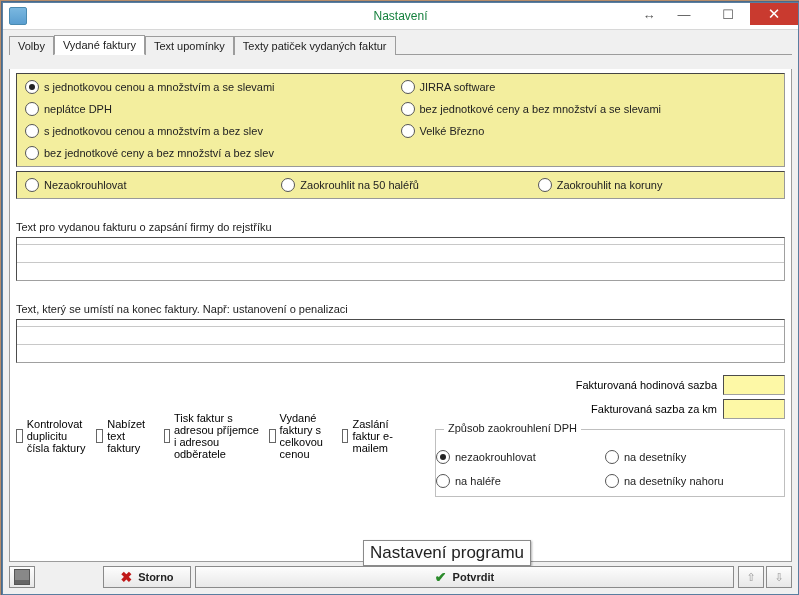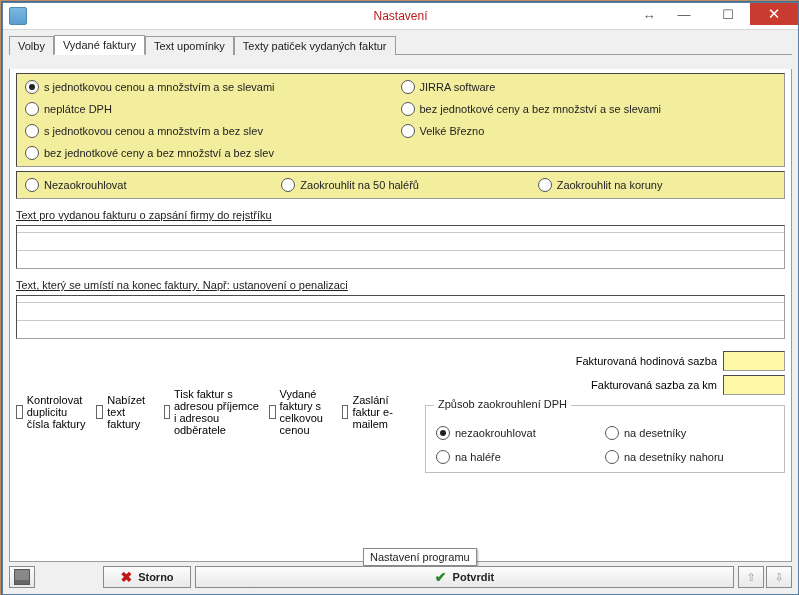--- a/index.html
+++ b/index.html
@@ -23,21 +23,21 @@
     position: relative;
   }
   .titlebar .app-icon {
     width: 16px; height: 16px; margin: 0 6px;
     background: linear-gradient(#7ab8e0,#5a9ed0);
     border: 1px solid #4a8ab0;
     border-radius: 2px;
   }
   .titlebar .title {
     position: absolute; left: 0; right: 0; text-align: center;
-    font-size: 12px; color: #b91c1c;
+    font-size: 12px; color: #15803d;
     pointer-events: none;
   }
   .titlebar .winbtns {
     position: absolute; right: 0; top: 0; height: 22px;
     display: flex;
   }
   .winbtn { width: 44px; height: 22px; display:flex; align-items:center; justify-content:center;
     color:#555; font-size: 13px; }
   .winbtn.misc { width: 26px; }
   .winbtn.close { background:#c93a2f; color:#fff; width:48px; font-size:15px; }
@@ -69,40 +69,40 @@
   .panel1 { grid-template-columns: 1fr 1fr; row-gap:8px; }
   .panel2 { display:flex; gap:18px; }
   .radio { display:flex; align-items:center; gap:5px; color:#222; }
   .radio .dot {
     width:12px; height:12px; border:1px solid #555; border-radius:50%;
     background:#fff; display:inline-flex; align-items:center; justify-content:center;
   }
   .radio.checked .dot::after {
     content:""; width:6px; height:6px; border-radius:50%; background:#222;
   }
-  .section-label { color:#222; margin-top:6px;text-decoration:underline; }
+  .section-label { color:#222; margin-top:18px; }
   .textblock {
     border:1px inset #a0a0a0; background:#fff; height:42px;
     display:flex; flex-direction:column; justify-content: flex-end;
   }
   .textblock .line { border-top:1px solid #c8c8c8; height:17px; }
 
   .row { display:flex; align-items:center; gap:4px; }
   .chk {
     width:12px; height:12px; border:1px solid #666; background:#fff; display:inline-block;
   }
   .mid-cols { display:flex; margin-top:8px; gap:10px; }
   .left-col { flex: 0 0 380px; display:flex; flex-direction:row; gap:6px; }
   .right-col { flex:1; display:flex; flex-direction:column; gap:4px; align-items:flex-end; }
 
   .rate-row { display:flex; align-items:center; gap:6px; }
   .rate-input { width:60px; height:18px; background:#fdf8a6; border:1px inset #a0a0a0; }
 
   .groupbox {
-    border:1px solid #bfbfbf; border-radius:0; padding:20px 10px 8px 10px;
+    border:1px solid #bfbfbf; border-radius:0; padding:20px 10px 8px 0;
     position:relative; width: 338px;
   }
   .groupbox .legend {
     position:absolute; top:-8px; left:8px; background:#fff; padding:0 4px; color:#222;
   }
   .grid2 { display:grid; grid-template-columns: 1fr 1fr; row-gap:10px; }
 
   
   .bottombar {
     position:absolute; left:6px; right:6px; bottom:6px; height:22px;
@@ -116,21 +116,21 @@
   .updown { display:flex; gap:2px; }
   .bbtn.disabled { color:#9a9a9a; }
   .ico-x { color:#c01818; font-weight:bold; font-size:14px;}
   .ico-check { color:#2a8a2a; font-weight:bold; font-size:14px;}
   .ico-calc { width:14px; height:14px; background:#888; border:1px solid #555; box-shadow: inset 0 -4px 0 #666; }
 
   .tooltip {
     position:absolute; bottom:28px; left:360px;
     background:#fefefe; border:1px solid #8a8a8a; padding:2px 6px;
     box-shadow:1px 1px 2px rgba(0,0,0,.3);
-    font-size:11px; color:#222;
+    font-size:17px; color:#222;
   }
   .panel2 > .radio { flex:1; }
 </style>
 </head>
 <body>
 
 <div class="window">
   <div class="titlebar">
     <div class="app-icon"></div>
     <div class="title">Nastavení</div>

